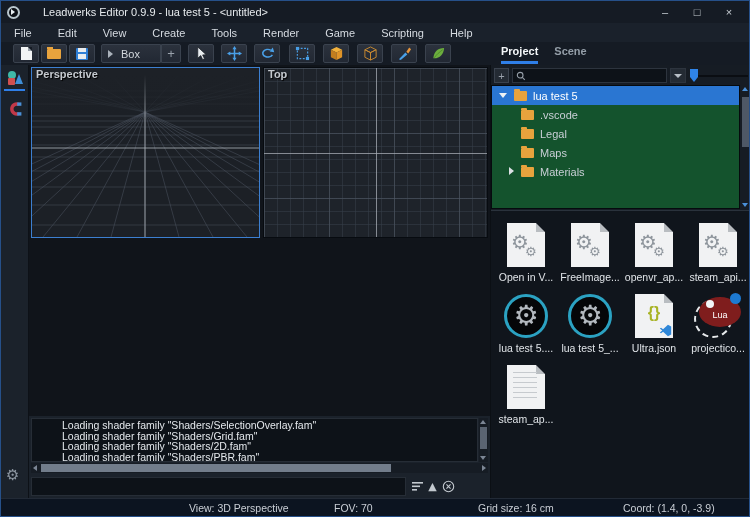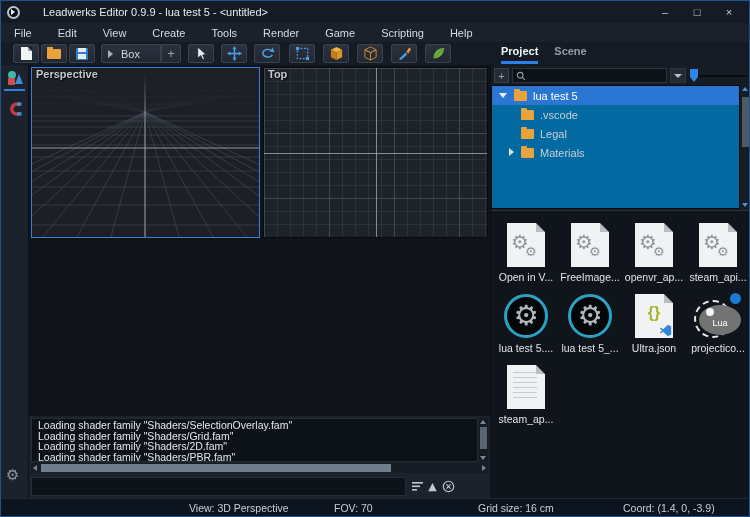--- a/index.html
+++ b/index.html
@@ -75,21 +75,21 @@
     background-size:65px 65px,65px 65px,13px 13px,13px 13px;}
   .axis-v{position:absolute;top:0;bottom:0;width:1px;background:#a9afb7;opacity:.75;}
   .axis-h{position:absolute;left:0;right:0;height:1px;background:#a9afb7;opacity:.75;}
   #psvg{position:absolute;left:0;top:0;}
   #persp-fade{position:absolute;left:0;top:0;right:0;height:46px;
       background:linear-gradient(#1d2127 15%,rgba(29,33,39,0));}
 
   
   #console-log{position:absolute;left:30px;top:417px;width:447px;height:44px;background:#0d1218;
       border:1px solid #262d36;overflow:hidden;padding:1px 0 0 6px;}
-  .console-line{color:#e4e8ec;line-height:10.5px;font-size:10.5px;white-space:nowrap;}
+  .console-line{color:#e4e8ec;line-height:10.5px;font-size:10.5px;white-space:nowrap;margin-left:24px;}
   .sb-track{background:#161c24;position:absolute;}
   .arr{width:0;height:0;position:absolute;}
   #log-vscroll{left:478px;top:417px;width:9px;height:44px;}
   #log-vscroll .thumb{position:absolute;left:1px;top:9px;width:7px;height:22px;background:#5a6472;}
   #log-hscroll{left:30px;top:462px;width:457px;height:10px;}
   #log-hscroll .thumb{position:absolute;left:10px;top:1px;width:350px;height:8px;background:#727d8b;}
   .arr-l{border-top:3px solid transparent;border-bottom:3px solid transparent;border-right:4px solid #7c8695;top:2px;left:2px;}
   .arr-r{border-top:3px solid transparent;border-bottom:3px solid transparent;border-left:4px solid #7c8695;top:2px;right:2px;}
   .arr-u{border-left:3px solid transparent;border-right:3px solid transparent;border-bottom:4px solid #7c8695;left:1px;top:2px;}
   .arr-d{border-left:3px solid transparent;border-right:3px solid transparent;border-top:4px solid #7c8695;left:1px;bottom:2px;}
@@ -106,21 +106,21 @@
       display:flex;align-items:center;padding-left:3px;}
   #search-input{background:transparent;border:none;outline:none;color:#d6dbe1;width:120px;font-size:10px;margin-left:3px;}
   #filter-drop{position:absolute;left:179px;top:3px;width:16px;height:15px;border:1px solid #2d343e;background:#242b34;
       display:flex;align-items:center;justify-content:center;}
   #filter-drop .tri{width:0;height:0;border-top:4px solid #b8bfc7;border-left:4px solid transparent;border-right:4px solid transparent;}
   #size-slider{position:absolute;left:199px;top:3px;width:58px;height:15px;}
   #size-slider .track{position:absolute;left:2px;right:0;top:7px;height:2px;background:#0a0d12;}
   #size-slider .handle{position:absolute;left:0;top:1px;width:8px;height:13px;background:#2f84e8;
       clip-path:polygon(0 0,100% 0,100% 62%,50% 100%,0 62%);}
 
-  #project-tree{position:absolute;left:0px;top:20px;width:249px;height:124px;background:#0369a1;
+  #project-tree{position:absolute;left:0px;top:20px;width:249px;height:124px;background:#14532d;
       border:1px solid #060a0e;overflow:hidden;}
   .tree-row{position:relative;display:flex;align-items:center;height:19px;padding-left:29px;color:#c9cfd6;}
   .tree-row.root{padding-left:7px;color:#fff;background:#2a76d2;}
   .caret-down{width:0;height:0;border-left:4px solid transparent;border-right:4px solid transparent;
       border-top:5px solid #eef2f5;margin-right:7px;}
   .caret-right{position:absolute;left:17px;top:5px;width:0;height:0;border-top:4px solid transparent;
       border-bottom:4px solid transparent;border-left:5px solid #dde1e5;}
   .folder-icon{width:13px;height:10px;background:#e8a33d;border-radius:1px;position:relative;margin-right:6px;flex:0 0 auto;}
   .folder-icon::before{content:"";position:absolute;top:-2px;left:0;width:6px;height:2px;background:#e8a33d;border-radius:1px 1px 0 0;}
   #tree-scroll{left:250px;top:20px;width:9px;height:124px;}
@@ -137,21 +137,21 @@
   .fi-page .g1,.fi-page .g2{position:absolute;color:#8e959c;font-family:"DejaVu Sans",sans-serif;line-height:1;}
   .fi-page .g1{font-size:20px;left:4px;top:9px;}
   .fi-page .g2{font-size:13px;left:18px;top:22px;}
   .fi-disc{position:relative;width:44px;height:44px;border-radius:50%;background:#050608;border:3px solid #2ba2c2;
       display:inline-flex;align-items:center;justify-content:center;}
   .fi-disc .gd{color:#b3b8be;font-family:"DejaVu Sans",sans-serif;font-size:28px;line-height:1;}
   .json-braces{position:absolute;left:0;right:0;top:10px;color:#a8b325;font-weight:bold;font-size:16px;text-align:center;}
   .vsc{position:absolute;right:1px;bottom:1px;width:13px;height:13px;}
   .fi-lua{position:relative;width:50px;height:46px;display:inline-block;}
   .fi-lua .dash{position:absolute;left:1px;top:7px;width:38px;height:38px;border:2px dashed #e6e9eb;border-radius:50%;}
-  .fi-lua .blue{position:absolute;left:6px;top:12px;width:42px;height:30px;border-radius:50%;background:#737373;}
+  .fi-lua .blue{position:absolute;left:6px;top:4px;width:42px;height:30px;border-radius:50%;background:#7f1d1d;}
   .fi-lua .dot{position:absolute;left:7px;top:3px;width:8px;height:8px;border-radius:50%;background:#f2f6f8;}
   .fi-lua .luatxt{position:absolute;left:0;right:0;top:13px;color:#fff;font-size:9px;text-align:center;}
   .fi-lua .odot{position:absolute;right:2px;top:0;width:11px;height:11px;border-radius:50%;background:#1d7ad2;}
   .fi-text .tlines{position:absolute;left:6px;right:8px;top:7px;bottom:7px;
       background:repeating-linear-gradient(#c6cace 0 1px,transparent 1px 5px);}
 
   
   #statusbar{position:absolute;left:0;top:497px;width:100%;height:19px;background:#0c1420;border-top:1px solid #222a36;color:#c9ced5;}
   .status-item{position:absolute;top:3px;font-size:10.5px;}
   #st-hint{left:8px;} #st-view{left:188px;} #st-fov{left:333px;} #st-grid{left:477px;} #st-coord{left:622px;}
@@ -396,20 +396,24 @@
       </div>
     <div class="tree-row child">
           <span class="folder-icon"></span>
           <span class="tree-label">.vscode</span>
         </div>
         <div class="tree-row child">
           <span class="folder-icon"></span>
           <span class="tree-label">Legal</span>
         </div>
         <div class="tree-row child">
+          <span class="folder-icon"></span>
+          <span class="tree-label">Maps</span>
+        </div>
+        <div class="tree-row child">
           <span class="caret-right"></span>
           <span class="folder-icon"></span>
           <span class="tree-label">Materials</span>
         </div>
       </div>
     <div class="sb-track" id="tree-scroll">
       <span class="arr arr-u"></span>
       <span class="thumb"></span>
       <span class="arr arr-d"></span>
     </div>

